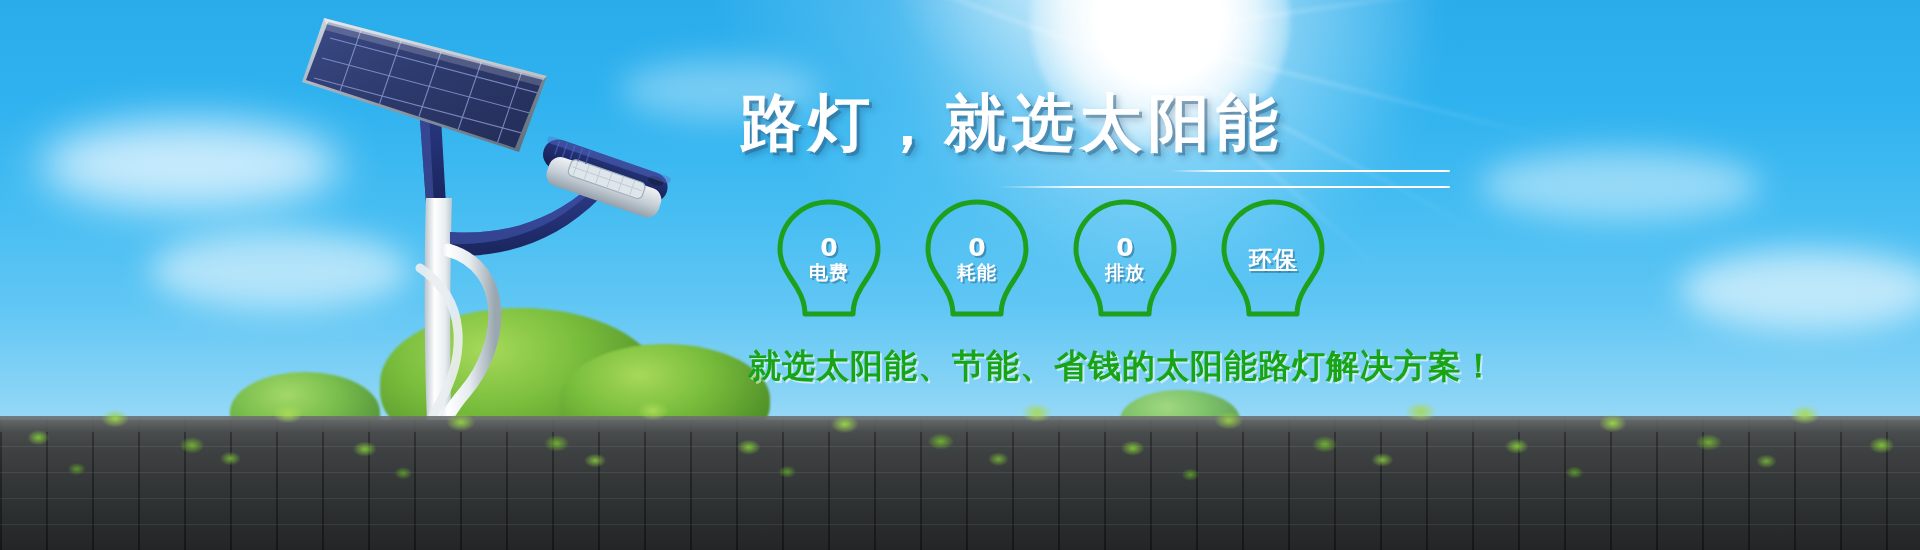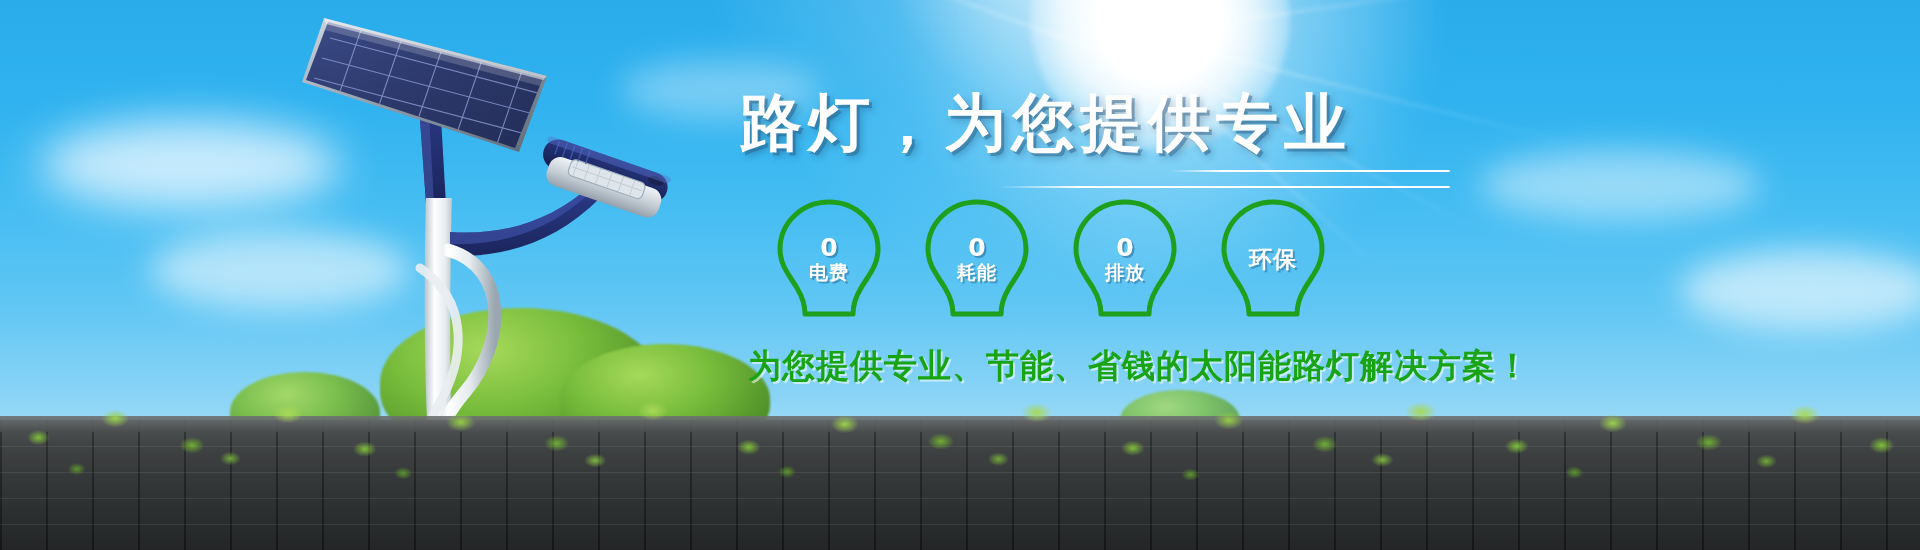--- a/index.html
+++ b/index.html
@@ -102,21 +102,21 @@
   .rule-bottom{left:258px;top:22px;width:452px;}
 
   .badges{position:absolute;left:768px;top:196px;width:700px;display:flex;gap:26px;}
   .badge{position:relative;width:122px;height:126px;display:flex;flex-direction:column;
     align-items:center;justify-content:center;}
   .bulb{position:absolute;left:0;top:0;width:122px;height:126px;}
   .badge-text{position:relative;z-index:2;display:flex;flex-direction:column;align-items:center;
     color:#ffffff;font-weight:bold;line-height:1.05;}
   .badge-zero{font-size:25px;letter-spacing:0;text-shadow:2px 2px 0 rgba(30,80,120,.45);margin-bottom:1px;}
   .badge-word{font-size:19px;letter-spacing:1px;text-shadow:2px 2px 0 rgba(30,80,120,.40);}
-  .badge.no-zero .badge-word{font-size:23px;}
+  .badge.no-zero .badge-word{font-size:23px;text-decoration:underline;}
 
   .tagline{position:absolute;left:748px;top:344px;white-space:nowrap;
     font-size:33px;font-weight:bold;letter-spacing:1px;color:#19a416;
     text-shadow:2px 2px 0 rgba(255,255,255,.55);}
 </style>
 </head>
 <body>
 
 <div class="banner">
 
@@ -232,21 +232,21 @@
     </g>
   </svg>
 
   <div class="wall"></div>
   <div class="wall-tiles"></div>
   <div class="wall-top"></div>
   <div class="ivy"></div>
   <div class="ivy2"></div>
 
   <div class="copy">
-    <div class="headline">路灯，为您提供专业</div>
+    <div class="headline">路灯，就选太阳能</div>
     <div class="rules">
       <div class="rule rule-top"></div>
       <div class="rule rule-bottom"></div>
     </div>
   </div>
 
   <div class="badges">
 
     <div class="badge">
       <svg class="bulb" viewBox="0 0 122 126">
@@ -282,15 +282,15 @@
       <svg class="bulb" viewBox="0 0 122 126">
         <path d="M61 6 C88 6 110 27 110 53 C110 70 100 80 93 92 C87 102 85 112 85 118 L37 118 C37 112 35 102 29 92 C22 80 12 70 12 53 C12 27 34 6 61 6 Z" fill="none" stroke="#1fa01c" stroke-width="5" stroke-linejoin="round"></path>
       </svg>
       <div class="badge-text">
         <span class="badge-word">环保</span>
       </div>
     </div>
 
   </div>
 
-  <div class="tagline">为您提供专业、节能、省钱的太阳能路灯解决方案！</div>
+  <div class="tagline">就选太阳能、节能、省钱的太阳能路灯解决方案！</div>
 
 </div>
 
 </body></html>

